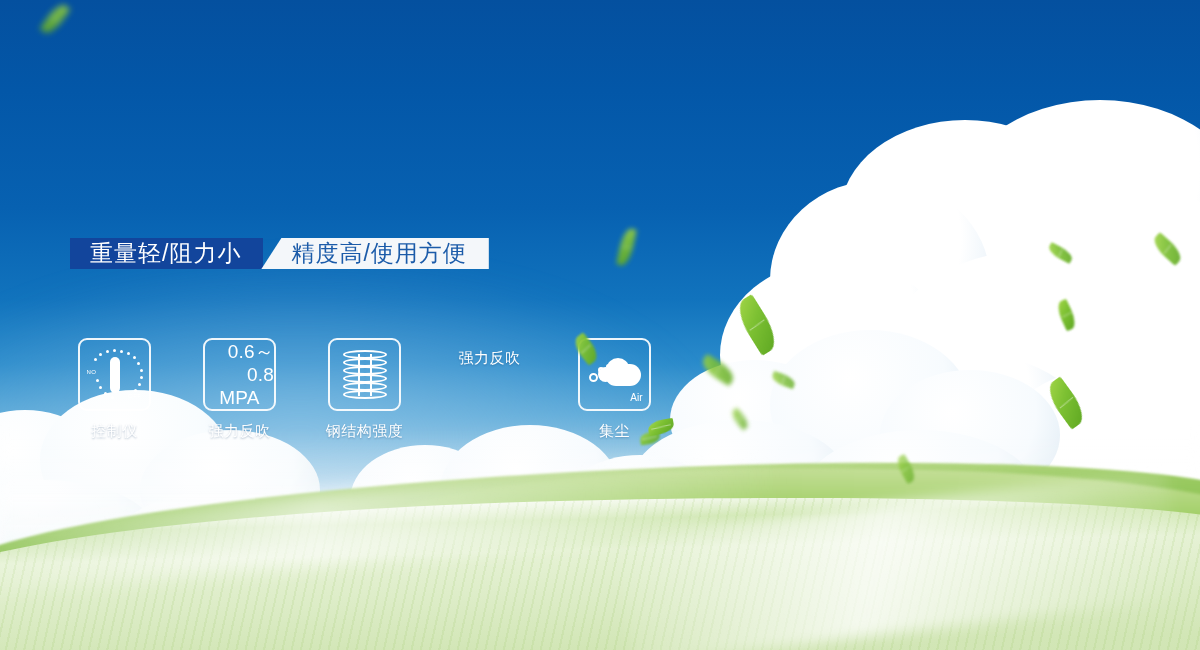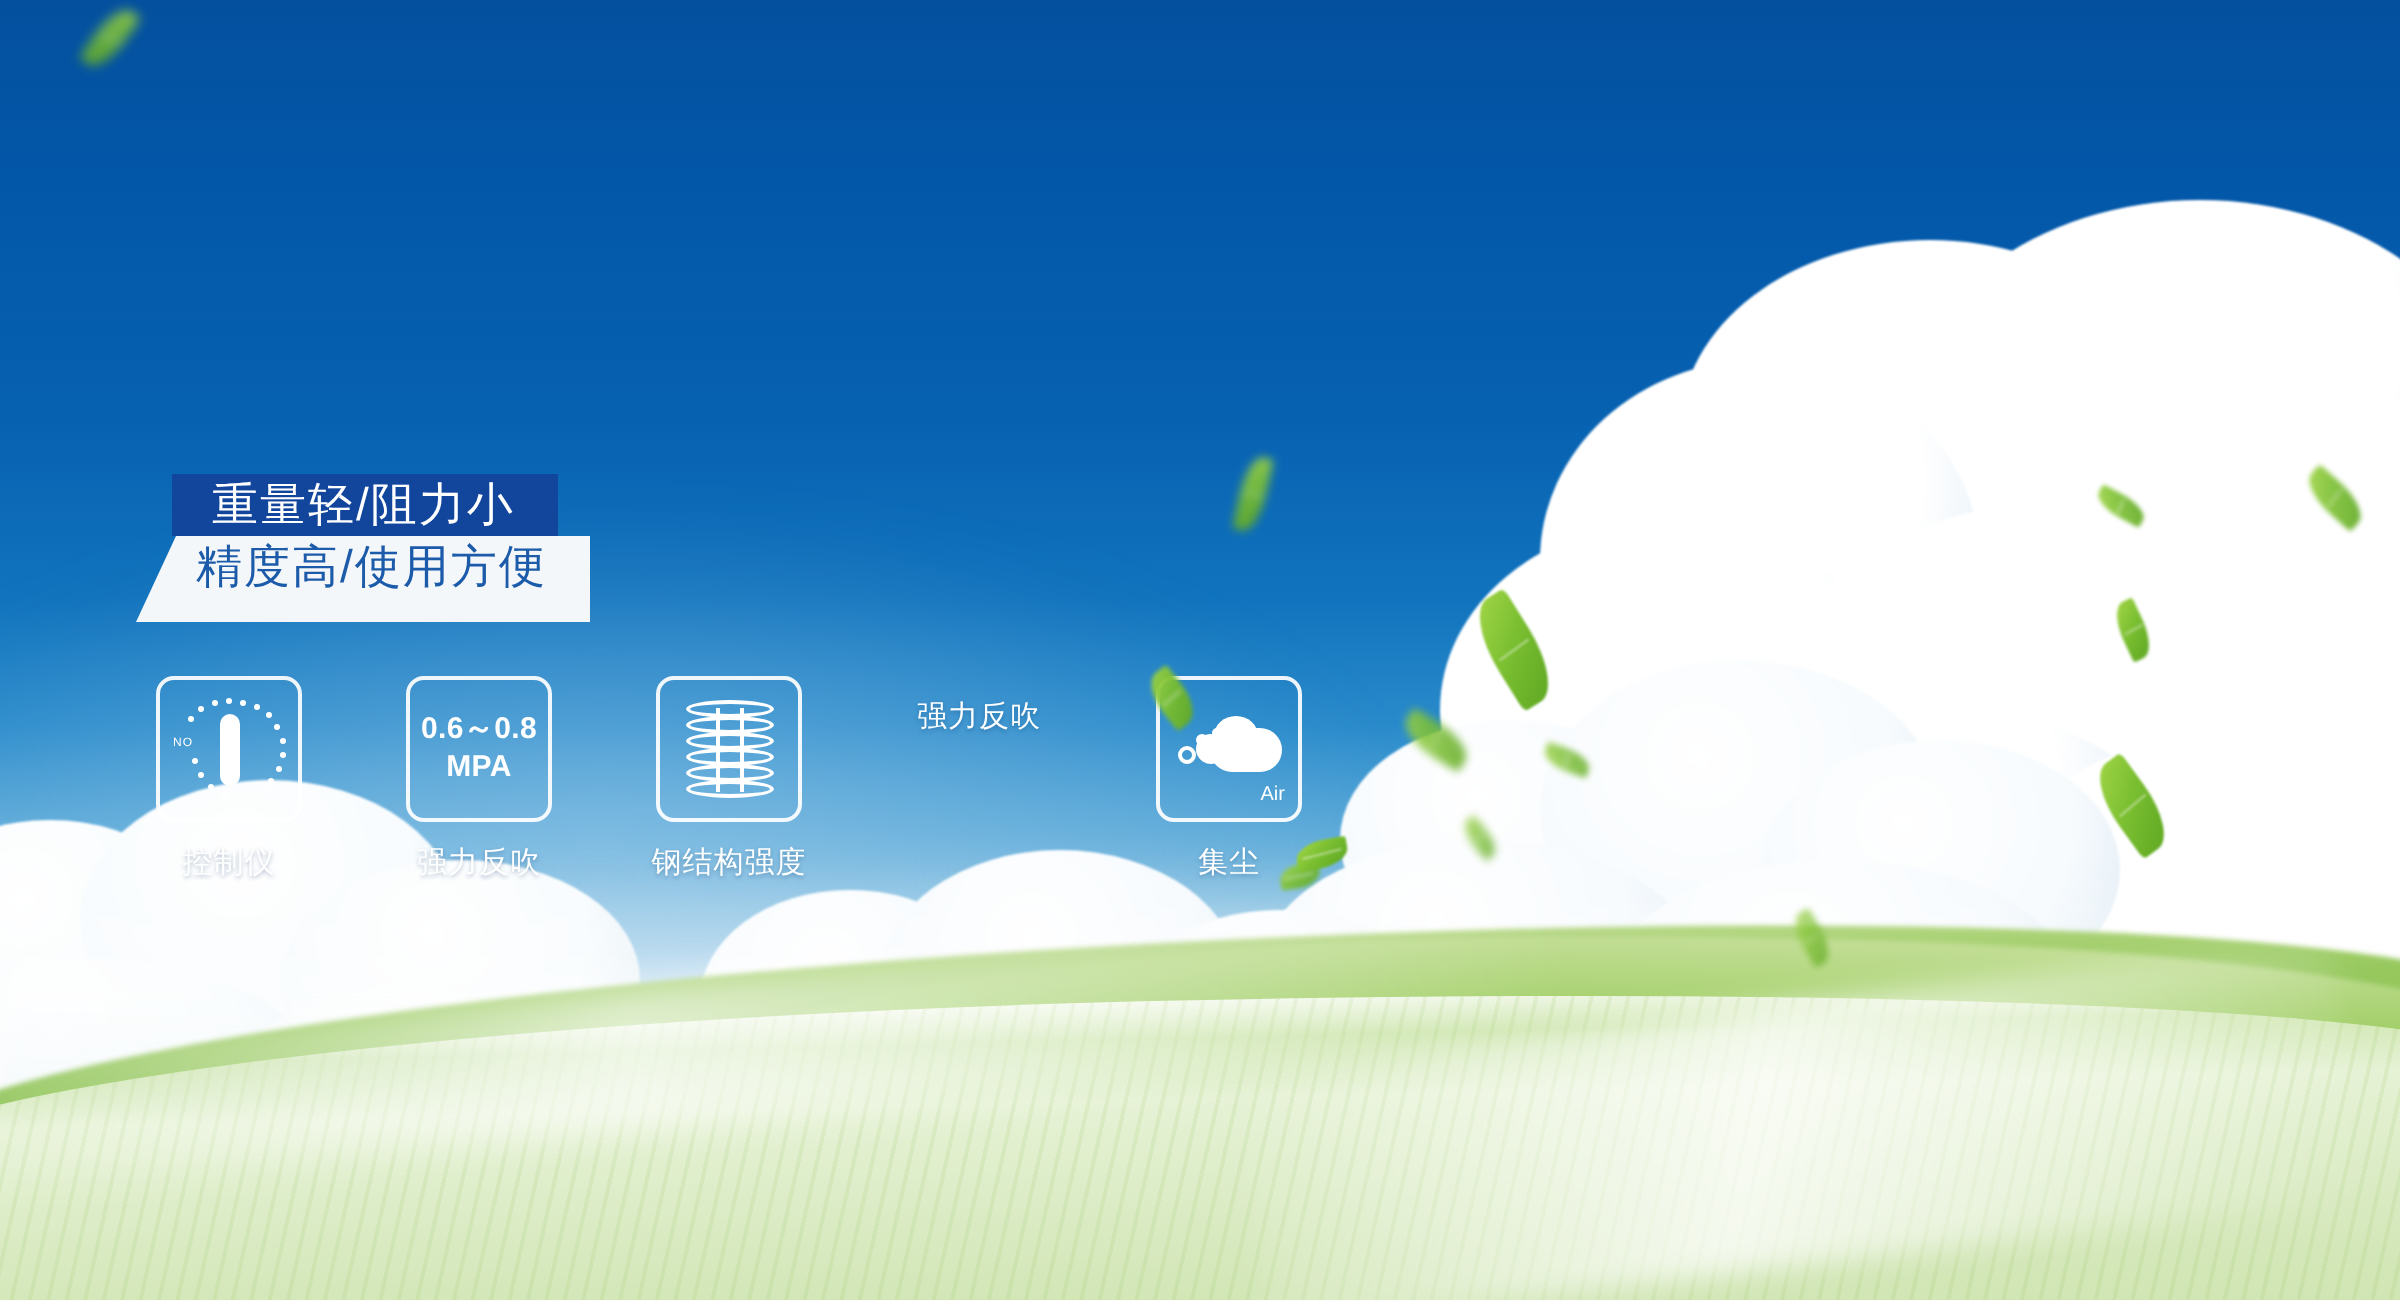--- a/index.html
+++ b/index.html
@@ -148,36 +148,36 @@
   .sprout .lf.l{ left:6px; top:6px; transform:rotate(-22deg); }
   .sprout .lf.r{ left:42px; top:2px; transform:rotate(20deg); }
   .sprout .lf::after{
     content:""; position:absolute; left:50%; top:10%;
     width:1px; height:80%; background:rgba(255,255,255,.4);
   }
 
   
   .subbar{
     position:absolute; left:70px; top:237px;
-    height:32px; display:flex; align-items:center;flex-direction:column;
+    height:32px; display:flex; align-items:flex-end;
   }
   .sub-left{
     background:#12459c;
     color:#ffffff;
     display:flex; align-items:center;
     padding:0 22px 0 20px;
     font-size:23px; letter-spacing:1px;
     font-weight:400;
   }
   .sub-right{
     position:relative;
     background:#f4f7fa;
     color:#1b5ba9;
     display:flex; align-items:center;
-    padding:0 22px 12px 30px;
+    padding:0 22px 0 30px;
     font-size:23px; letter-spacing:1px;
     font-weight:400;
     clip-path:polygon(20px 0, 100% 0, 100% 100%, 0 100%);
     margin-left:-2px;
   }
 
   
   .features{
     position:absolute; left:78px; top:338px;
     display:flex; gap:52px;
@@ -186,22 +186,22 @@
   .fbox{
     width:73px; height:73px;
     border:2px solid rgba(255,255,255,.92);
     border-radius:9px;
     display:flex; flex-direction:column;
     align-items:center; justify-content:center;
     color:#fff;
     position:relative;
   }
   .fbox .txt{
-    font-size:15px; line-height:1.22; text-align:left;
-    letter-spacing:.2px; font-weight:700;
+    font-size:19px; line-height:1.22; text-align:right;
+    letter-spacing:.2px; font-weight:400;
   }
   .flabel{
     margin-top:11px;
     font-size:15px; color:#ffffff; white-space:nowrap;
     letter-spacing:.5px;
     text-shadow:0 1px 2px rgba(0,45,95,.3);
   }
 
   
   .gauge{ position:relative; width:56px; height:52px; }

